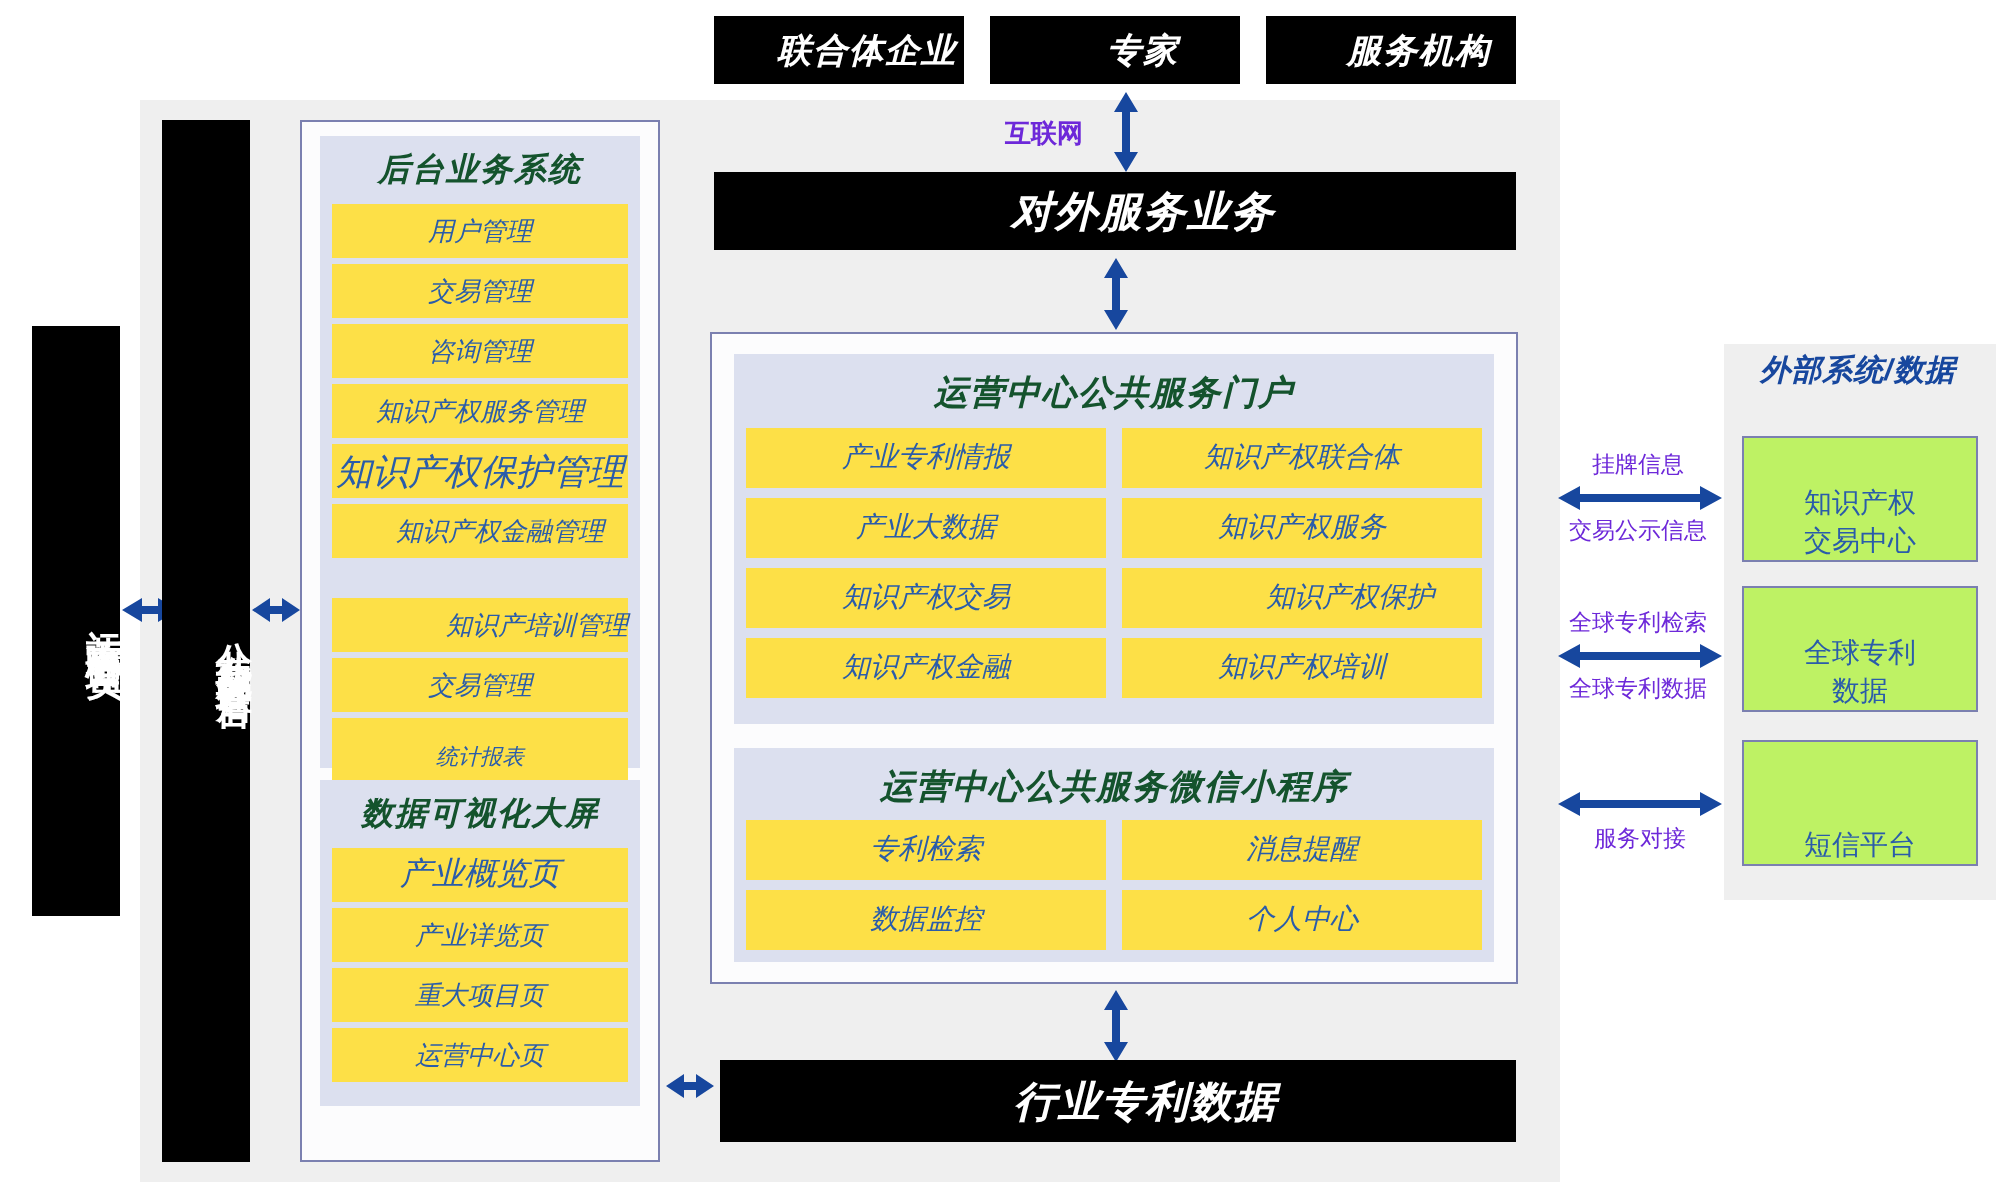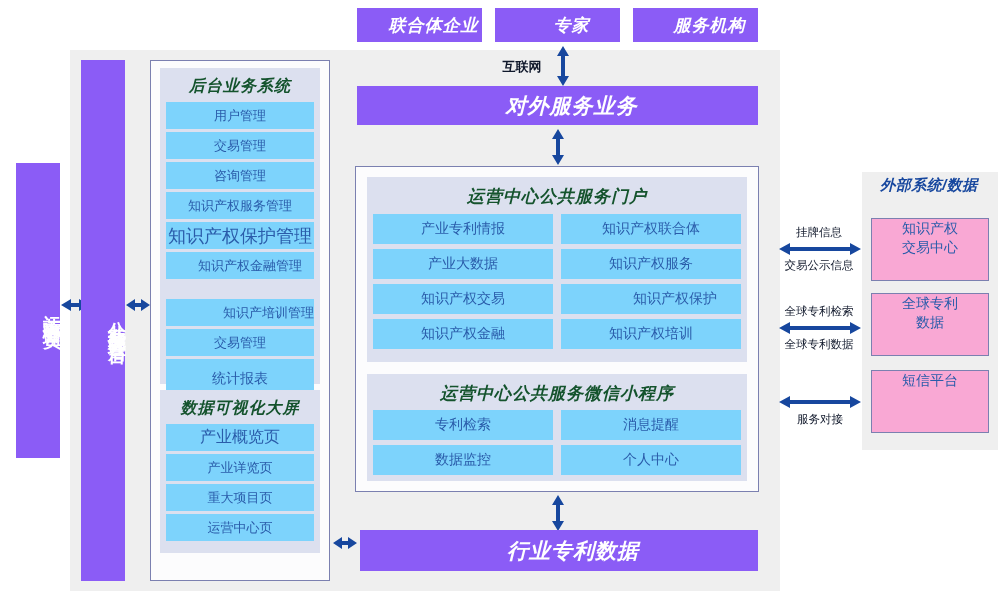--- a/index.html
+++ b/index.html
@@ -10,21 +10,21 @@
   #stage{
     position:relative;
     width:1000px;height:601px;
     background:#ffffff;
     overflow:hidden;
   }
   .abs{position:absolute;box-sizing:border-box;}
 
   
   .bluebar{
-    background:#8b5cf6;
+    background:#000000;
     color:#ffffff;
     display:flex;align-items:center;justify-content:center;
     font-weight:bold;
     font-style:italic;
     letter-spacing:1px;
     text-align:center;
     padding-left:28px;
   }
   .bluebar.vert{
     writing-mode:vertical-rl;
@@ -46,44 +46,45 @@
     padding:6px;
   }
   .group-title{
     text-align:center;
     color:#14532d;
     font-weight:bold;
     font-style:italic;
     letter-spacing:1px;
   }
   .cell{
-    background:#7dd3fc;
+    background:#fde047;
     color:#2a5caa;
     display:flex;align-items:center;justify-content:center;
     text-align:center;
     box-sizing:border-box;
+    font-style:italic;
   }
 
   
   .extbox{
-    background:#f9a8d4;
+    background:#bef264;
     border:1.4px solid #7b80b0;
     color:#2a5caa;
-    display:flex;align-items:flex-start;justify-content:center;
+    display:flex;align-items:flex-end;justify-content:center;
     text-align:center;
     line-height:1.35;
     box-sizing:border-box;
   }
   .ext-title{
     color:#17479e;font-weight:bold;font-style:italic;
     text-align:center;letter-spacing:.5px;
   }
 
   .conn-label{
-    color:#0f172a;
+    color:#6d28d9;
     text-align:center;
     white-space:nowrap;
   }
   svg{display:block;overflow:visible;}
 </style>
 </head>
 <body>
 
 <div id="stage">
 
@@ -154,21 +155,21 @@
       </div>
       <div class="cell" style="height:27px;margin-bottom:20px;font-size:13px;padding-left:20px;">
         <span>知识产权金融管理</span>
       </div>
       <div class="cell" style="height:27px;margin-bottom:3px;font-size:13px;justify-content:flex-end;">
         <span>知识产培训管理</span>
       </div>
       <div class="cell" style="height:27px;margin-bottom:3px;font-size:13px;">
         <span>交易管理</span>
       </div>
-      <div class="cell" style="height:39px;font-size:14px;">
+      <div class="cell" style="height:39px;font-size:11px;">
         <span>统计报表</span>
       </div>
     </div>
   </div>
 
   <div class="abs group" style="left:160px;top:390px;width:160px;height:163px;">
     <div class="group-title" style="font-size:16px;line-height:24px;margin-bottom:4px;">
       <span>数据可视化大屏</span>
     </div>
     <div>

